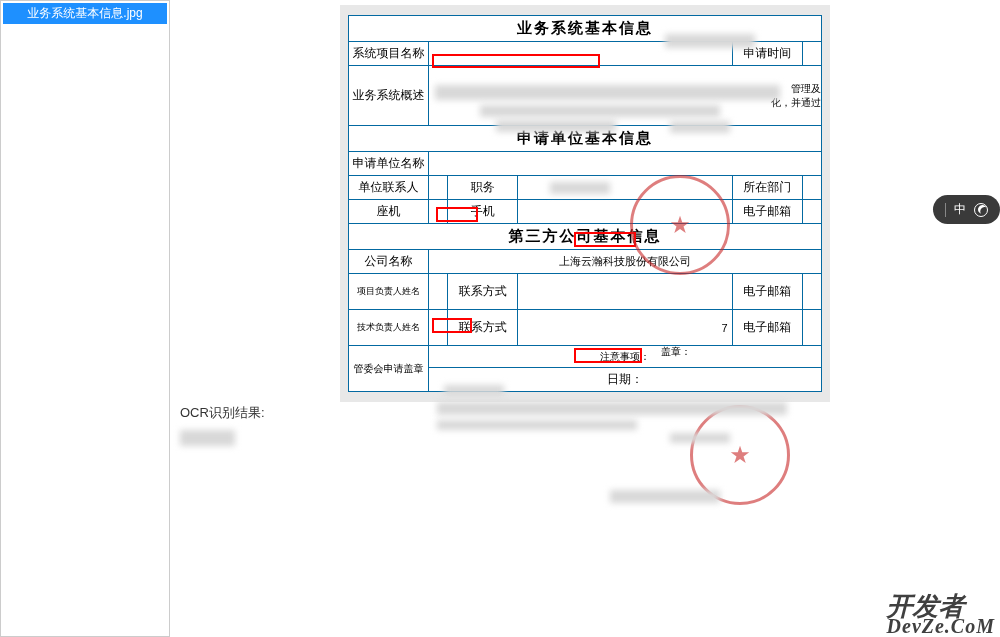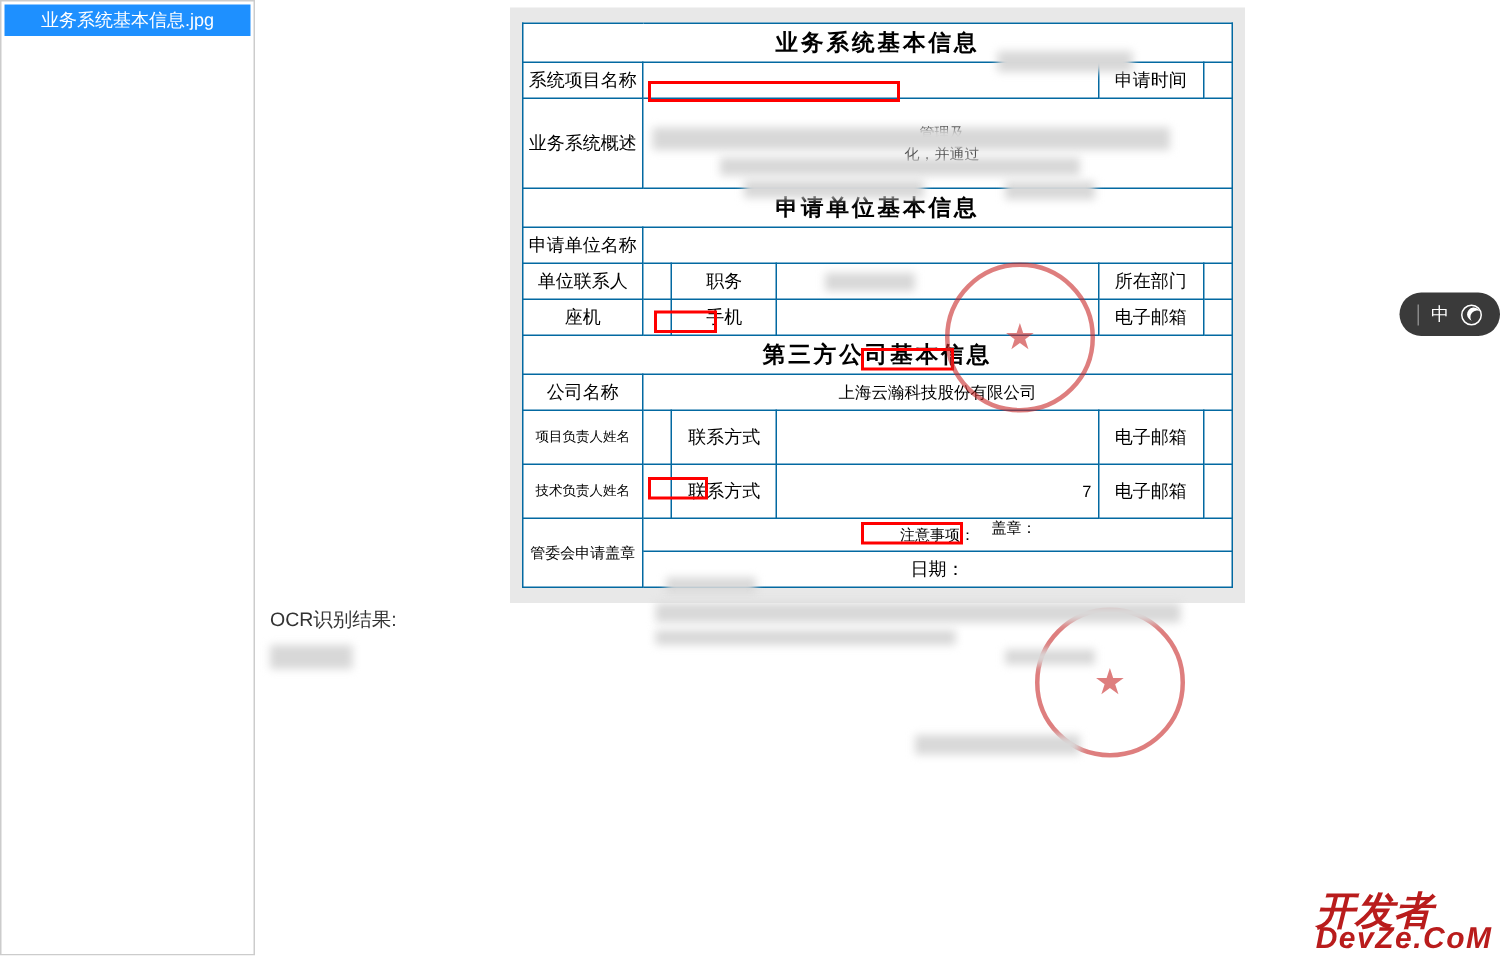--- a/index.html
+++ b/index.html
@@ -174,22 +174,22 @@
       transform: rotate(40deg);
     }
     
     .watermark {
       position: absolute;
       right: 5px;
       bottom: 2px;
       font-style: italic;
       font-weight: bold;
       font-size: 26px;
-      color: #b91c1c;
-      font-family: Liberation Sans, sans-serif;
+      color: #404040;
+      font-family: Liberation Serif, serif;
       line-height: 0.85;
     }
     .watermark .sub {
       font-size: 20px;
       letter-spacing: 1px;
     }
     .tall-row td { height: 60px; }
     .med-row td { height: 36px; }
     .notes-cell {
       height: 100px;
@@ -220,21 +220,21 @@
               <td colspan="6" class="section-header">业务系统基本信息</td>
             </tr>
         <tr>
           <td class="label-cell wide-label">系统项目名称</td>
           <td colspan="3"></td>
           <td class="label-cell">申请时间</td>
           <td></td>
         </tr>
         <tr class="tall-row">
           <td class="label-cell wide-label">业务系统概述</td>
-          <td colspan="5" style="text-align:center;padding-left:6px;">
+          <td colspan="5" style="text-align:right;padding-left:6px;">
             <div style="font-size:10px;"><span>管理及</span></div>
             <div style="font-size:10px;"><span>化，并通过</span></div>
           </td>
         </tr>
 
         <tr>
               <td colspan="6" class="section-header">申请单位基本信息</td>
             </tr>
         <tr>
           <td class="label-cell wide-label">申请单位名称</td>

